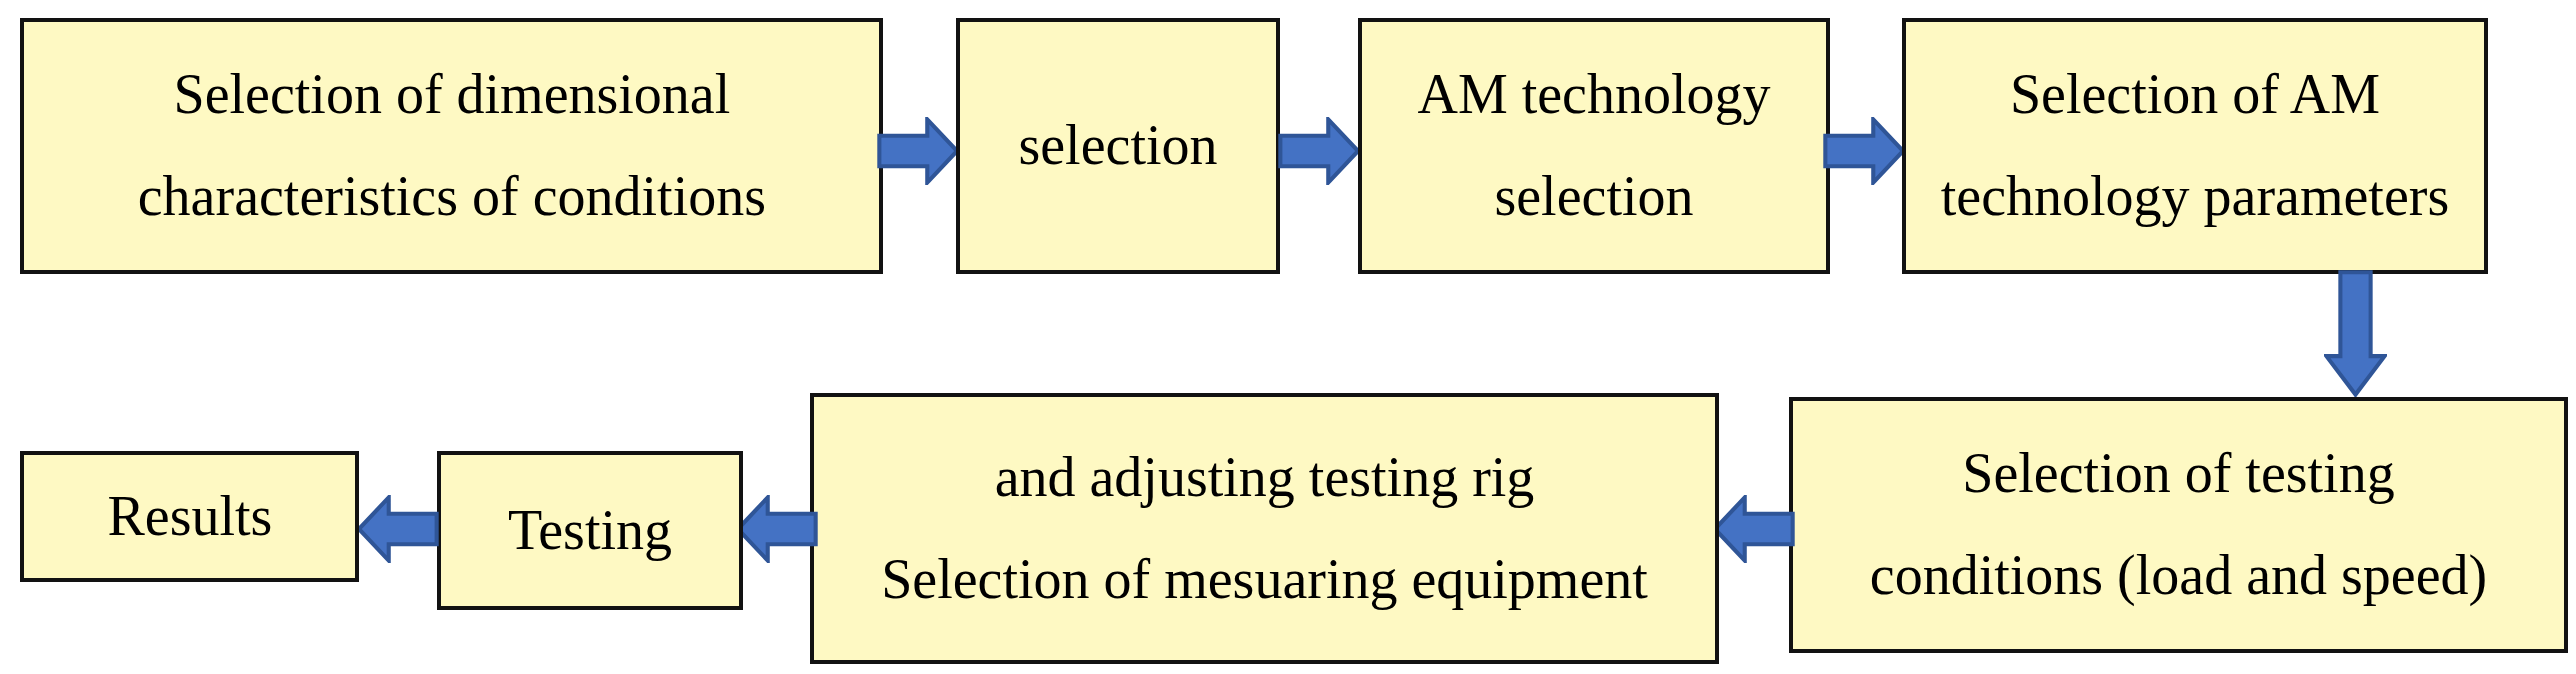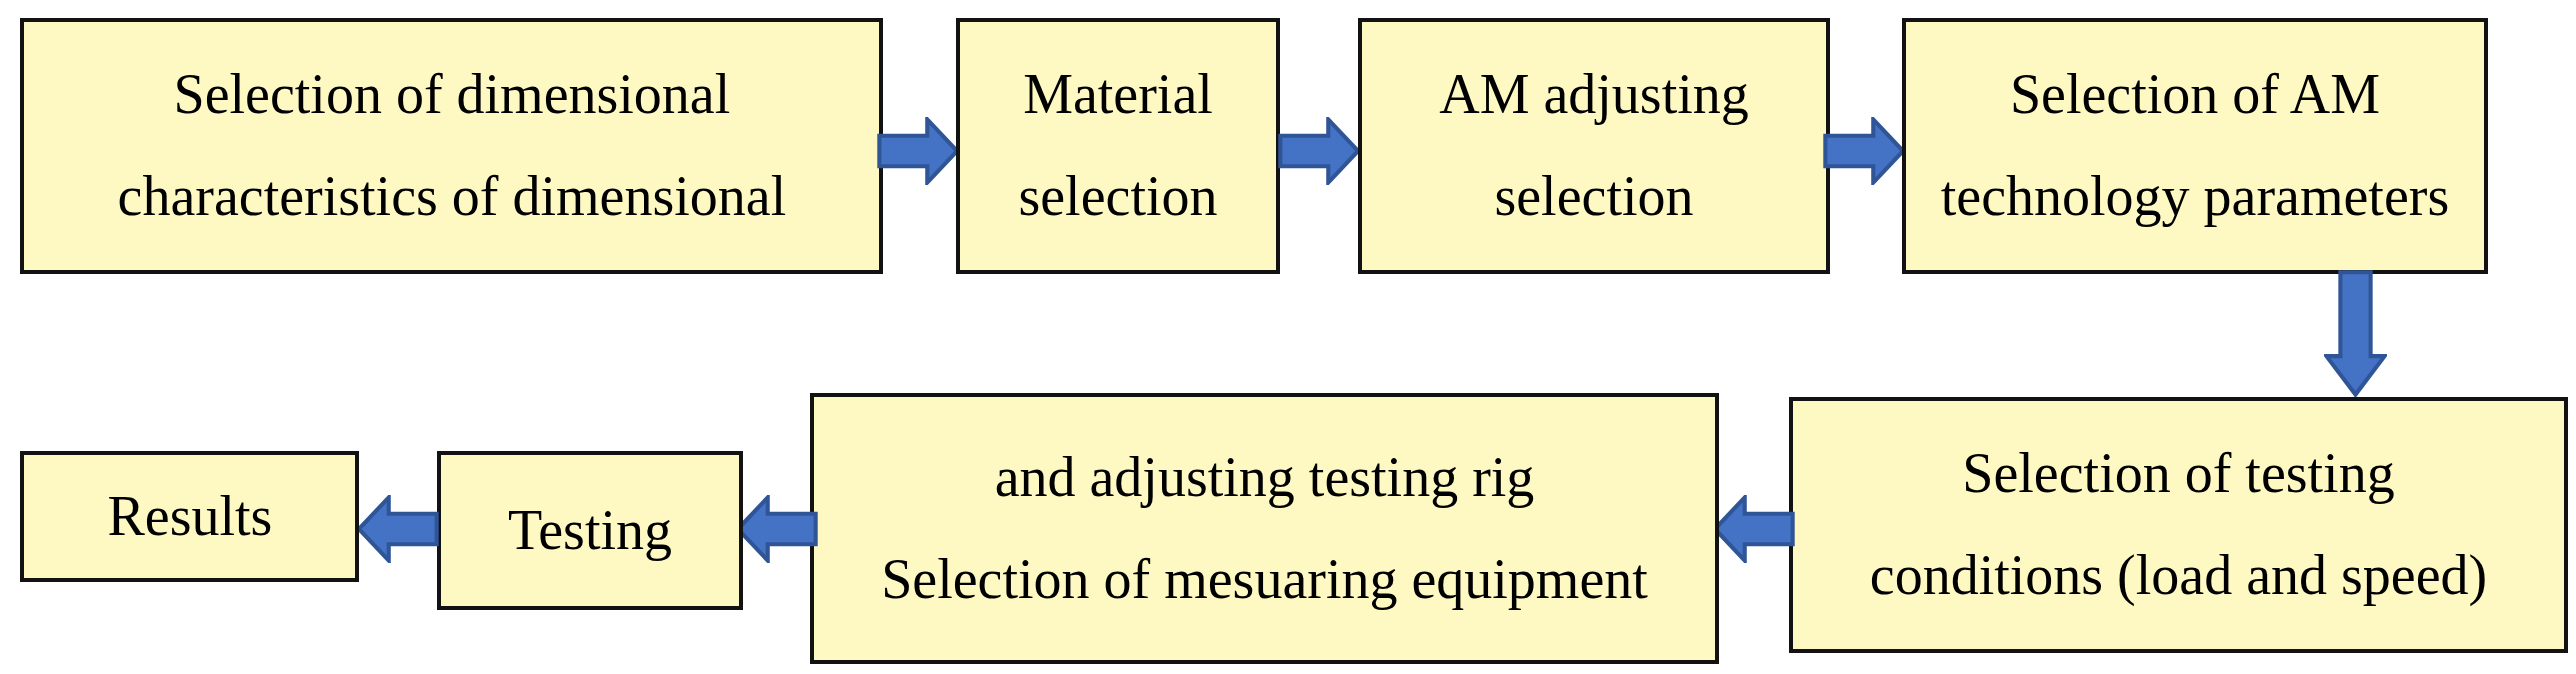--- a/index.html
+++ b/index.html
@@ -62,38 +62,37 @@
   #arrow-6 { left: 735px; top: 495px; width: 83px; height: 68px; }
   #arrow-7 { left: 356px;  top: 495px; width: 83px; height: 68px; }
 </style>
 </head>
 <body>
 
 <div class="stage">
 
   <div class="node" id="box-dimensional">
     <span class="line">Selection of dimensional</span>
-    <span class="line">characteristics of dimensional</span>
+    <span class="line">characteristics of conditions</span>
   </div>
 
   <svg class="arrow" id="arrow-1" viewBox="0 0 142 116" xmlns="http://www.w3.org/2000/svg">
     <polygon points="4,32 86,32 86,4 137,58 86,112 86,84 4,84" fill="#4472C4" stroke="#2F5597" stroke-width="7" stroke-linejoin="miter"></polygon>
   </svg>
 
   <div class="node" id="box-material">
-    <span class="line">Material</span>
     <span class="line">selection</span>
   </div>
 
   <svg class="arrow" id="arrow-2" viewBox="0 0 142 116" xmlns="http://www.w3.org/2000/svg">
     <polygon points="4,32 86,32 86,4 137,58 86,112 86,84 4,84" fill="#4472C4" stroke="#2F5597" stroke-width="7" stroke-linejoin="miter"></polygon>
   </svg>
 
   <div class="node" id="box-am-technology">
-    <span class="line">AM adjusting</span>
+    <span class="line">AM technology</span>
     <span class="line">selection</span>
   </div>
 
   <svg class="arrow" id="arrow-3" viewBox="0 0 142 116" xmlns="http://www.w3.org/2000/svg">
     <polygon points="4,32 86,32 86,4 137,58 86,112 86,84 4,84" fill="#4472C4" stroke="#2F5597" stroke-width="7" stroke-linejoin="miter"></polygon>
   </svg>
 
   <div class="node" id="box-am-parameters">
     <span class="line">Selection of AM</span>
     <span class="line">technology parameters</span>

